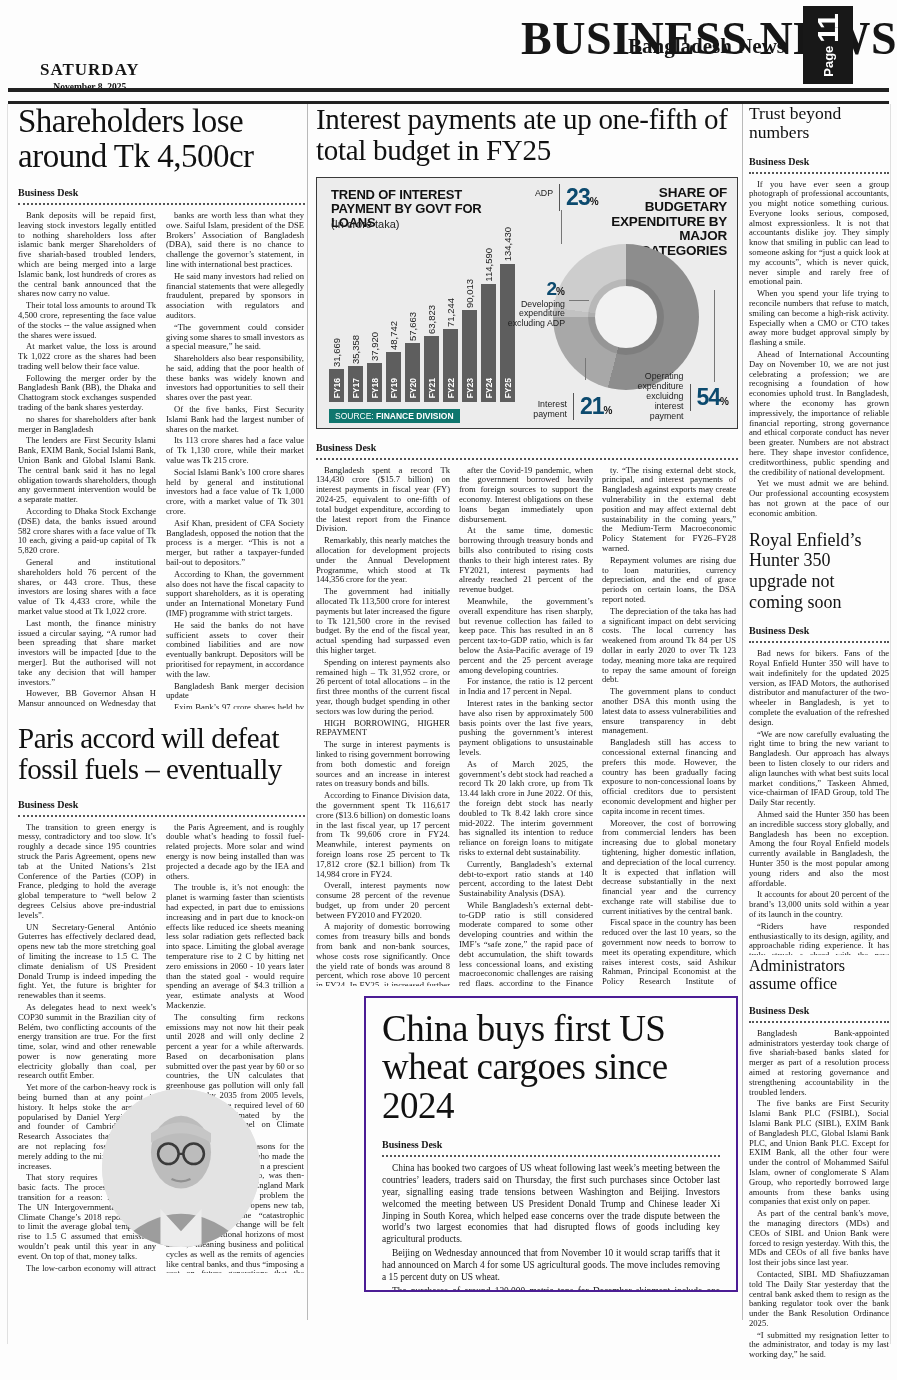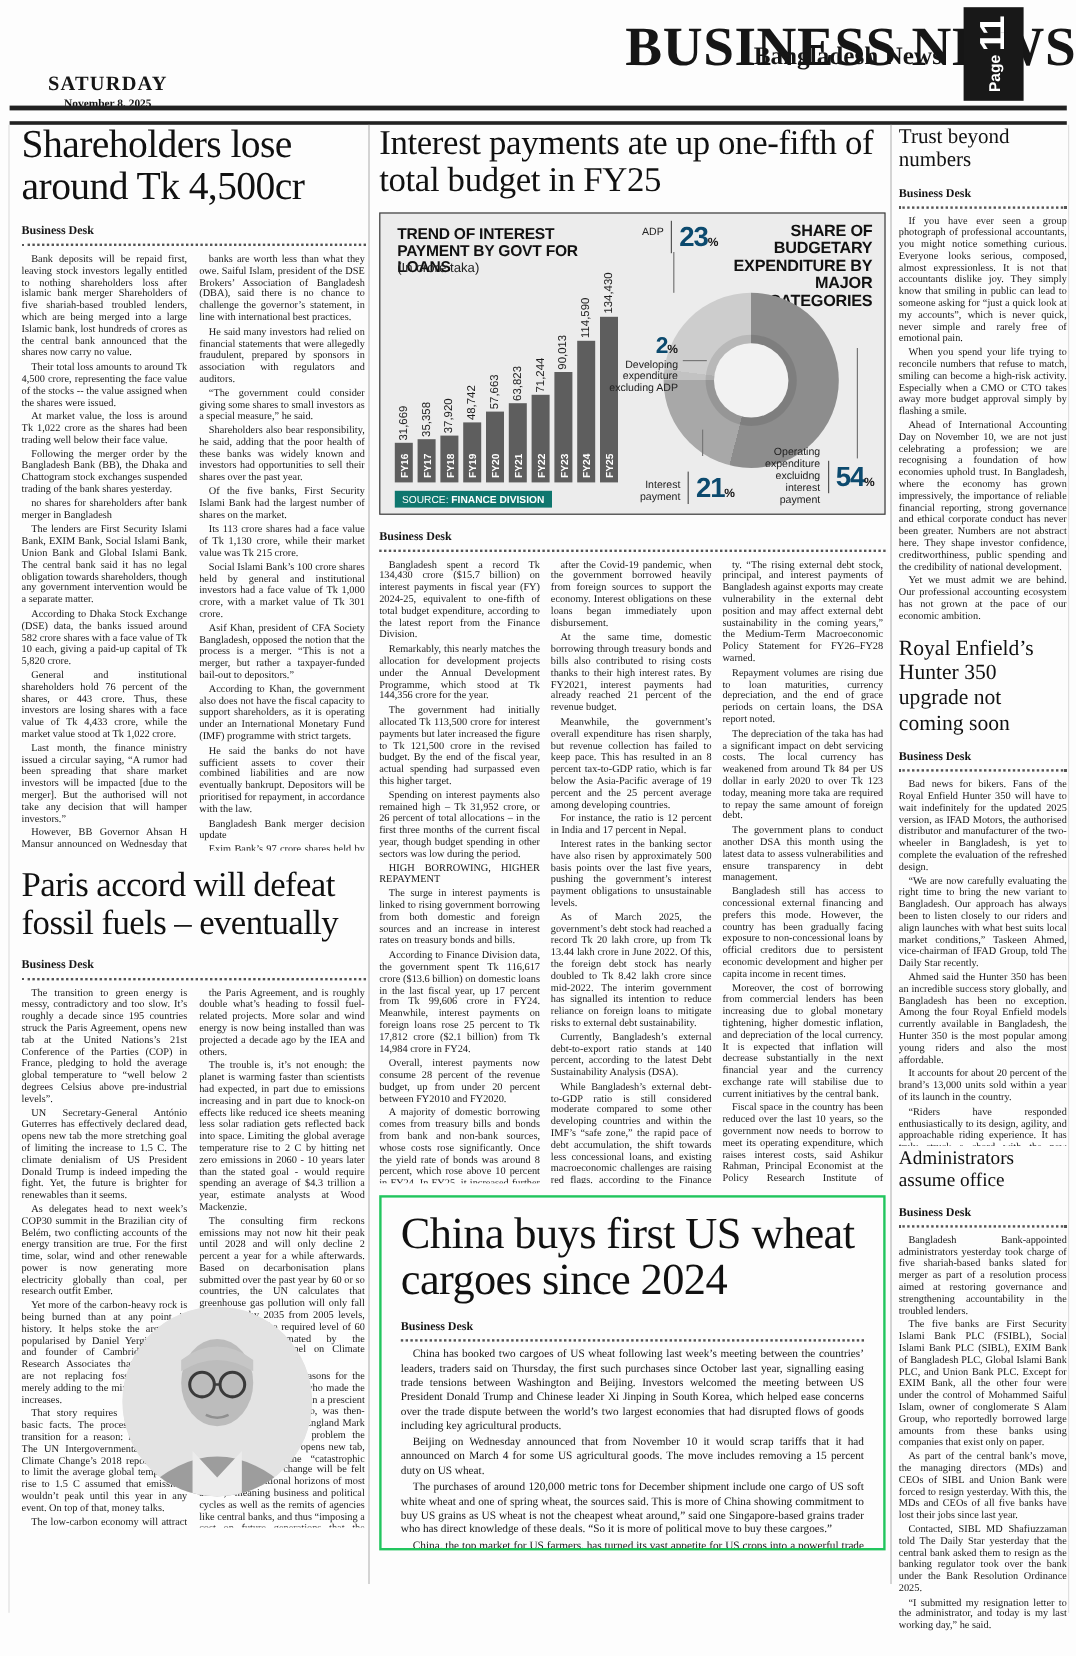--- a/index.html
+++ b/index.html
@@ -84,21 +84,21 @@
   .int-callout{position:absolute;left:-8px;bottom:0;display:flex;align-items:flex-end;gap:0;}
   .int-callout .callout-label{width:46px;text-align:right;margin-right:6px;}
   .op-callout{position:absolute;right:0;bottom:-2px;display:flex;align-items:center;gap:0;}
   .op-callout .callout-label{width:64px;text-align:right;margin-right:6px;}
   .cline{position:absolute;background:#777;}
   .adp-line{left:32px;top:24px;width:1px;height:34px;}
   .dev-line{left:40px;top:114px;width:20px;height:1px;}
   .op-line{right:14px;top:104px;width:1px;height:92px;}
   .int-line{left:56px;bottom:40px;width:1px;height:22px;}
   
-  .china-box{margin-top:10px;border:2px solid #22c55e;padding:12px 16px;height:268px;overflow:hidden;}
+  .china-box{margin-top:10px;border:2px solid #4c1d95;padding:12px 16px;height:268px;overflow:hidden;margin-left:48px;}
   .china-box .art-body p{font-size:9.4px;line-height:1.26;text-indent:10px;}
 </style>
 </head>
 <body>
 
 <div class="dateline">
   <span class="day">SATURDAY</span>
   <span class="date">November 8, 2025</span>
 </div>
 <div class="masthead">BUSINESS NEWS</div>

